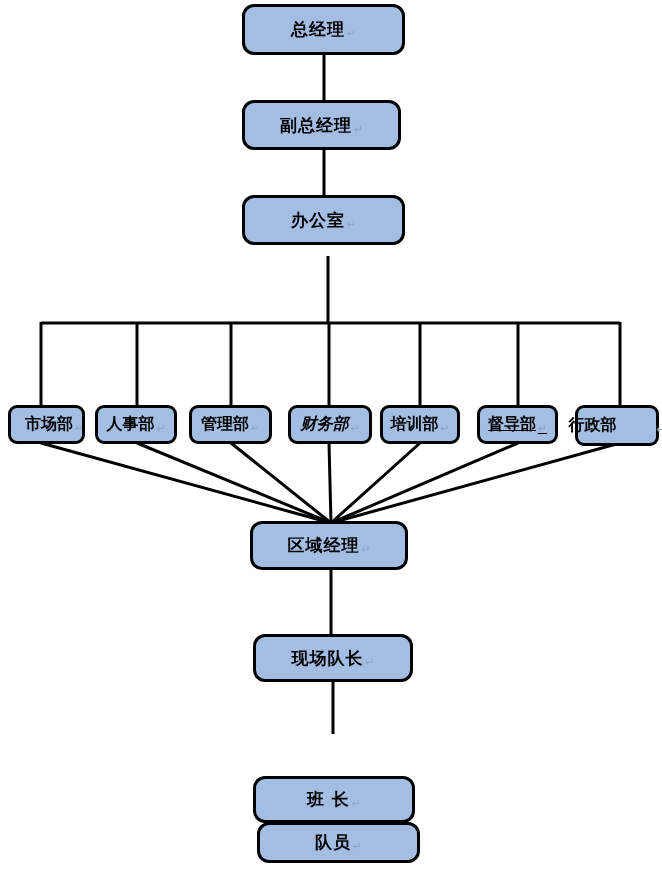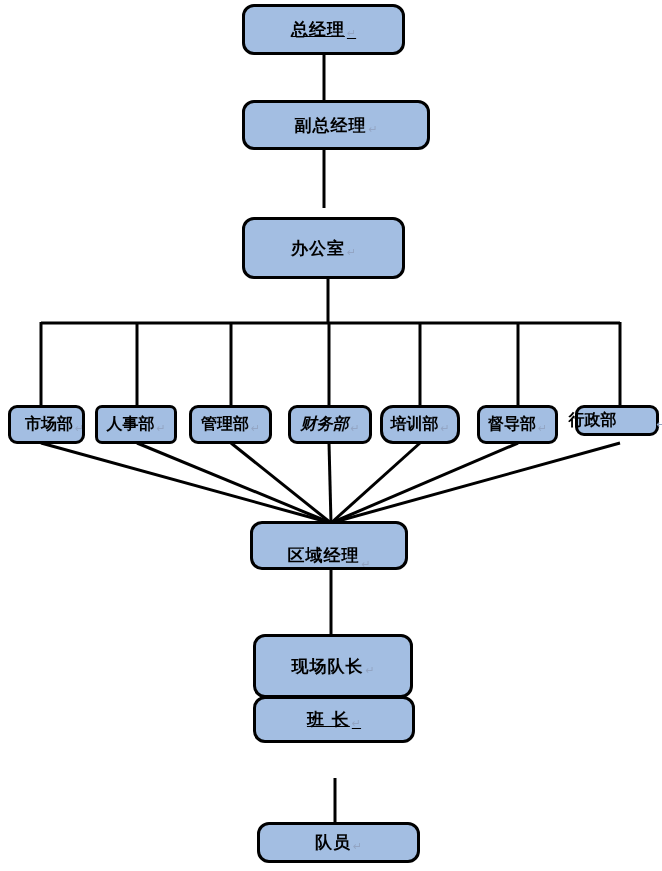--- a/index.html
+++ b/index.html
@@ -75,81 +75,81 @@
     <line x1="329" y1="443" x2="331" y2="523" stroke="#000000"></line>
     <line x1="420" y1="443" x2="331" y2="523" stroke="#000000"></line>
     <line x1="518" y1="443" x2="331" y2="523" stroke="#000000"></line>
     <line x1="620" y1="443" x2="331" y2="523" stroke="#000000"></line>
 
     <line x1="331" y1="568" x2="331" y2="636" stroke="#000000"></line>
     <line x1="333" y1="680" x2="333" y2="734" stroke="#000000"></line>
     <line x1="335" y1="778" x2="335" y2="824" stroke="#000000"></line>
   </svg>
 
-  <div class="node" style="left: 242px; top: 4px; width: 163px; height: 51px; background: rgb(163, 190, 226); border-color: rgb(0, 0, 0); text-decoration: underline;">
+  <div class="node" style="left: 242px; top: 4px; width: 163px; height: 51px; background: rgb(163, 190, 226); border-color: rgb(0, 0, 0);">
     <span>总经理</span>
       <span class="pmark">↵</span>
   </div>
 
-  <div class="node" style="left: 242px; top: 100px; width: 188px; height: 50px; background: rgb(163, 190, 226); border-color: rgb(0, 0, 0);">
+  <div class="node" style="left: 242px; top: 100px; width: 159px; height: 50px; background: rgb(163, 190, 226); border-color: rgb(0, 0, 0);">
     <span>副总经理</span>
       <span class="pmark">↵</span>
   </div>
 
-  <div class="node" style="left: 242px; top: 217px; width: 163px; height: 62px; background: rgb(163, 190, 226); border-color: rgb(0, 0, 0);">
+  <div class="node" style="left: 242px; top: 195px; width: 163px; height: 50px; background: rgb(163, 190, 226); border-color: rgb(0, 0, 0);">
     <span>办公室</span>
       <span class="pmark">↵</span>
   </div>
 
   <div class="node dept" style="left: 8px; top: 405px; width: 77px; height: 39px; background: rgb(163, 190, 226); border-color: rgb(0, 0, 0); padding-left: 16px;">
     <span>市场部</span>
       <span class="pmark">↵</span>
   </div>
 
-  <div class="node dept" style="left: 95px; top: 405px; width: 82px; height: 39px; background: rgb(163, 190, 226); border-color: rgb(0, 0, 0); border-radius: 7px;">
+  <div class="node dept" style="left: 95px; top: 405px; width: 82px; height: 39px; background: rgb(163, 190, 226); border-color: rgb(0, 0, 0);">
     <span>人事部</span>
       <span class="pmark">↵</span>
   </div>
 
   <div class="node dept" style="left: 189px; top: 405px; width: 83px; height: 39px; background: rgb(163, 190, 226); border-color: rgb(0, 0, 0);">
     <span>管理部</span>
       <span class="pmark">↵</span>
   </div>
 
   <div class="node dept" style="left: 288px; top: 405px; width: 84px; height: 39px; background: rgb(163, 190, 226); border-color: rgb(0, 0, 0); font-style: italic;">
     <span>财务部</span>
       <span class="pmark">↵</span>
   </div>
 
-  <div class="node dept" style="left: 380px; top: 405px; width: 80px; height: 39px; background: rgb(163, 190, 226); border-color: rgb(0, 0, 0); border-radius: 13px;">
+  <div class="node dept" style="left: 380px; top: 405px; width: 80px; height: 39px; background: rgb(163, 190, 226); border-color: rgb(0, 0, 0);">
     <span>培训部</span>
       <span class="pmark">↵</span>
   </div>
 
-  <div class="node dept" style="left: 477px; top: 405px; width: 81px; height: 39px; background: rgb(163, 190, 226); border-color: rgb(0, 0, 0);">
+  <div class="node dept" style="left: 477px; top: 405px; width: 81px; height: 39px; background: rgb(163, 190, 226); border-color: rgb(0, 0, 0); text-decoration: underline;">
     <span>督导部</span>
       <span class="pmark">↵</span>
   </div>
 
-  <div class="node dept" style="left: 575px; top: 405px; width: 84px; height: 31px; background: rgb(163, 190, 226); border-color: rgb(0, 0, 0); gap: 38px;">
+  <div class="node dept" style="left: 575px; top: 405px; width: 84px; height: 41px; background: rgb(163, 190, 226); border-color: rgb(0, 0, 0); gap: 38px;">
     <span>行政部</span>
       <span class="pmark">↵</span>
   </div>
 
-  <div class="node" style="left: 250px; top: 521px; width: 158px; height: 49px; background: rgb(163, 190, 226); border-color: rgb(0, 0, 0); align-items: flex-end;">
+  <div class="node" style="left: 250px; top: 521px; width: 158px; height: 49px; background: rgb(163, 190, 226); border-color: rgb(0, 0, 0);">
     <span>区域经理</span>
       <span class="pmark">↵</span>
   </div>
 
-  <div class="node" style="left: 253px; top: 634px; width: 160px; height: 64px; background: rgb(163, 190, 226); border-color: rgb(0, 0, 0);">
+  <div class="node" style="left: 253px; top: 634px; width: 160px; height: 48px; background: rgb(163, 190, 226); border-color: rgb(0, 0, 0);">
     <span>现场队长</span>
       <span class="pmark">↵</span>
   </div>
 
-  <div class="node" style="left: 253px; top: 696px; width: 162px; height: 47px; background: rgb(163, 190, 226); border-color: rgb(0, 0, 0); text-decoration: underline;">
+  <div class="node" style="left: 253px; top: 776px; width: 162px; height: 47px; background: rgb(163, 190, 226); border-color: rgb(0, 0, 0);">
     <span>班 长</span>
       <span class="pmark">↵</span>
   </div>
 
   <div class="node" style="left: 257px; top: 822px; width: 163px; height: 41px; background: rgb(163, 190, 226); border-color: rgb(0, 0, 0);">
     <span>队员</span>
       <span class="pmark">↵</span>
   </div>
 
 </div>

